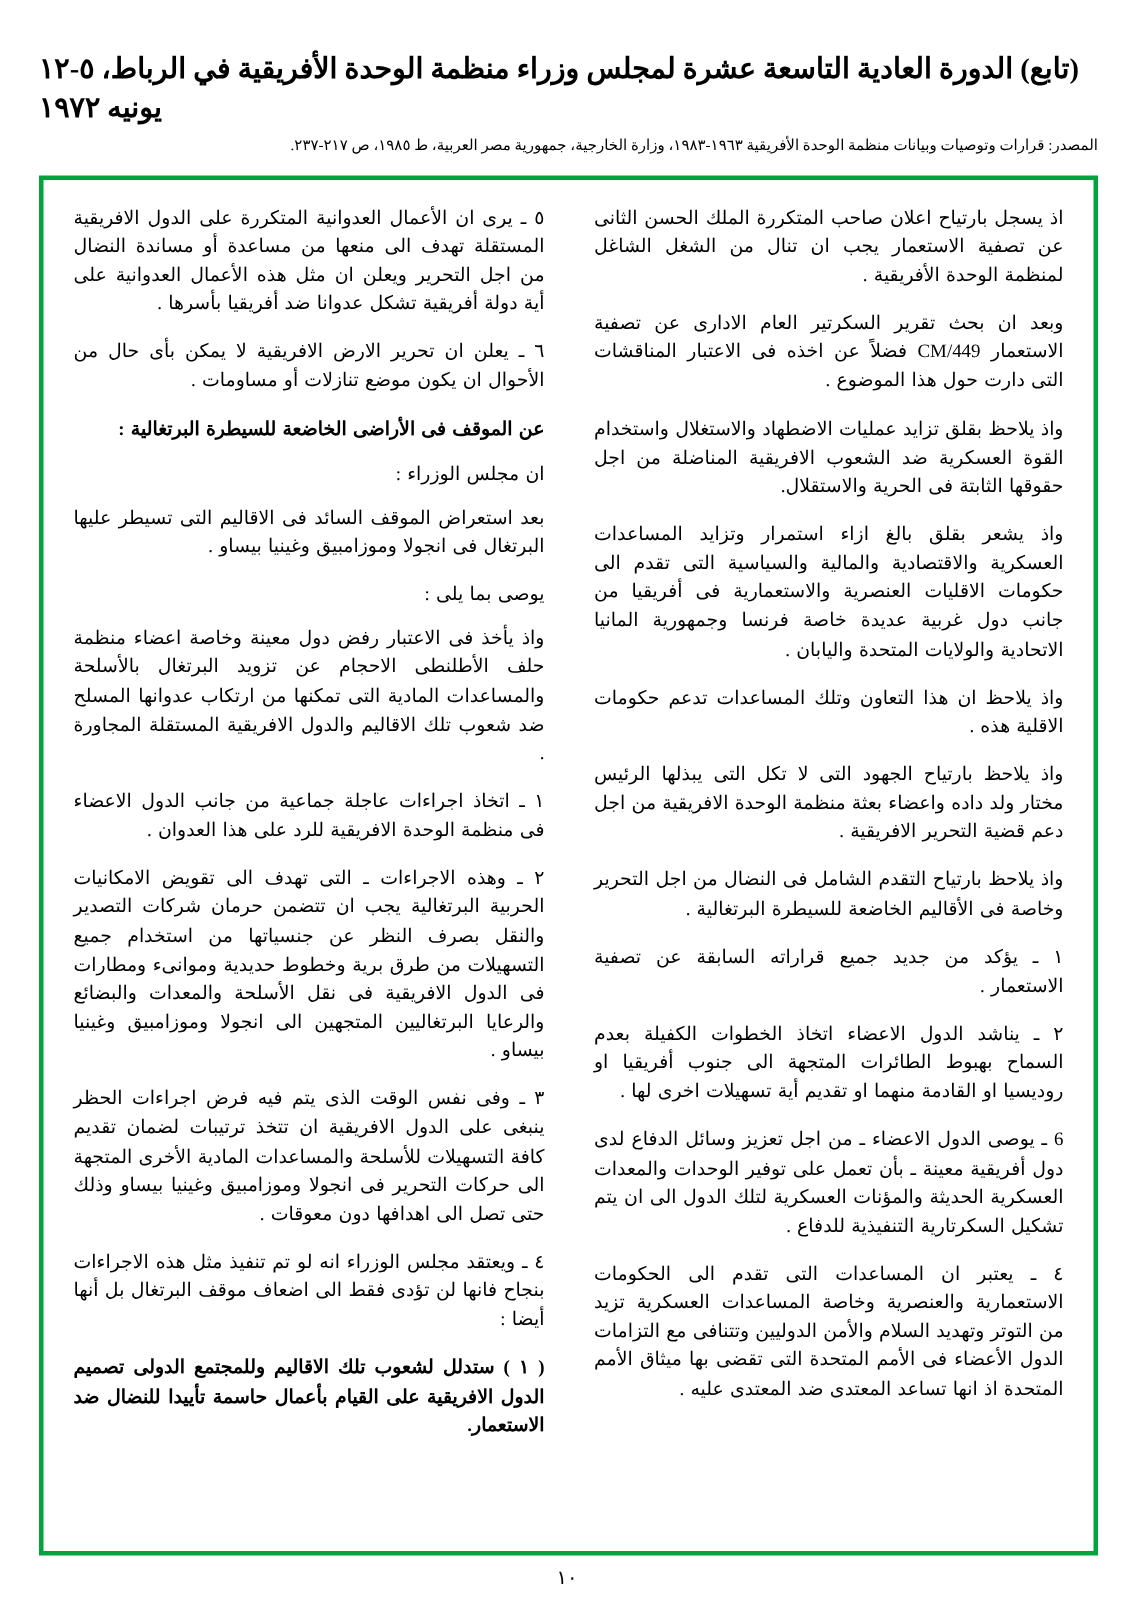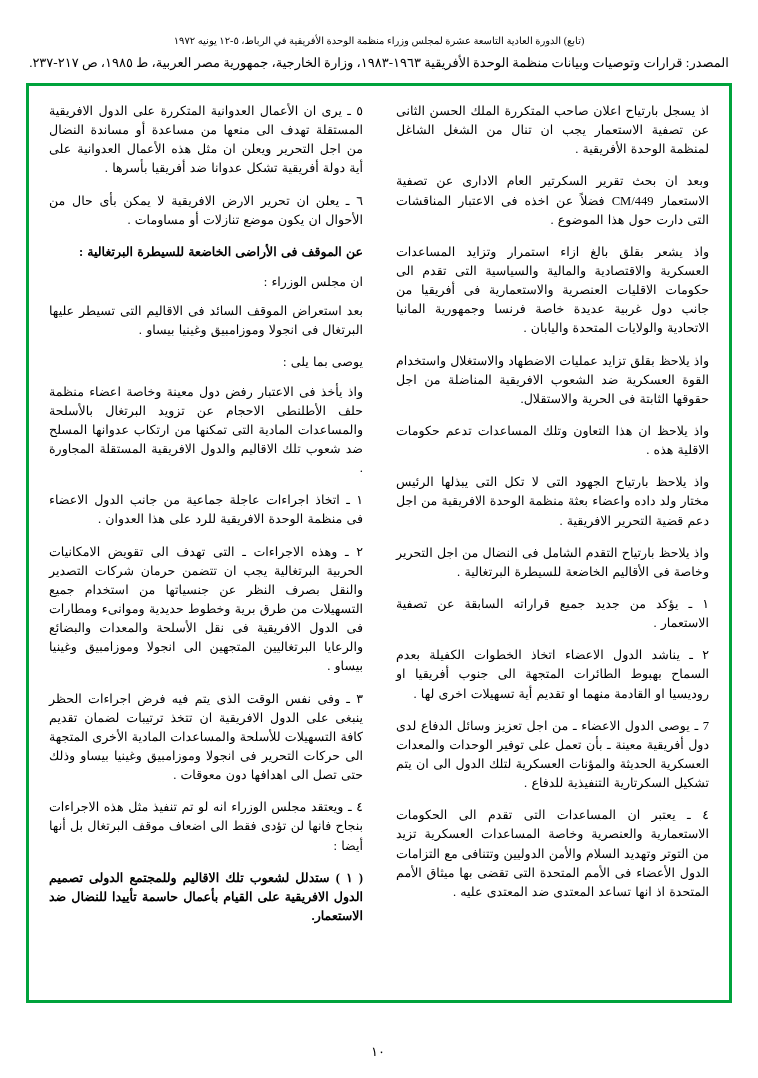--- a/index.html
+++ b/index.html
@@ -16,31 +16,30 @@
     overflow: hidden;
   }
   .page {
     width: 758px;
     height: 1078px;
     box-sizing: border-box;
     padding: 30px 26px 10px 26px;
     position: relative;
   }
   .doc-title {
-    text-align: center;
-    font-size: 10px;
-    font-weight: normal;
+    text-align: left;
+    font-size: 19px;
+    font-weight: bold;
     letter-spacing: 0px;
     margin: 4px 0 0 0;
     line-height: 1.35;
     direction: rtl;
   }
   .doc-source {
-    text-align: center;
-    font-size: 13px;
+    font-size: 10px;
     margin: 6px 0 0 0;
     line-height: 1.35;
     direction: rtl;
   }
   .frame {
     margin-top: 12px;
     border: 3px solid #00a33c;
     box-sizing: border-box;
     height: 920px;
     padding: 16px 14px 10px 14px;
@@ -103,28 +102,28 @@
 
   <div class="doc-title">(تابع) الدورة العادية التاسعة عشرة لمجلس وزراء منظمة الوحدة الأفريقية في الرباط، ٥-١٢ يونيه ١٩٧٢</div>
   <div class="doc-source">المصدر: قرارات وتوصيات وبيانات منظمة الوحدة الأفريقية ١٩٦٣-١٩٨٣، وزارة الخارجية، جمهورية مصر العربية، ط ١٩٨٥، ص ٢١٧-٢٣٧.</div>
 
   <div class="frame">
     <div class="columns">
 
       <div class="col right">
         <p class="para">اذ يسجل بارتياح اعلان صاحب المتكررة الملك الحسن الثانى عن تصفية الاستعمار يجب ان تنال من الشغل الشاغل لمنظمة الوحدة الأفريقية .</p>
         <p class="para">وبعد ان بحث تقرير السكرتير العام الادارى عن تصفية الاستعمار CM/449 فضلاً عن اخذه فى الاعتبار المناقشات التى دارت حول هذا الموضوع .</p>
+        <p class="para">واذ يلاحظ بقلق تزايد عمليات الاضطهاد والاستغلال واستخدام القوة العسكرية ضد الشعوب الافريقية المناضلة من اجل حقوقها الثابتة فى الحرية والاستقلال.</p>
         <p class="para">واذ يشعر بقلق بالغ ازاء استمرار وتزايد المساعدات العسكرية والاقتصادية والمالية والسياسية التى تقدم الى حكومات الاقليات العنصرية والاستعمارية فى أفريقيا من جانب دول غربية عديدة خاصة فرنسا وجمهورية المانيا الاتحادية والولايات المتحدة واليابان .</p>
-        <p class="para">واذ يلاحظ بقلق تزايد عمليات الاضطهاد والاستغلال واستخدام القوة العسكرية ضد الشعوب الافريقية المناضلة من اجل حقوقها الثابتة فى الحرية والاستقلال.</p>
         <p class="para">واذ يلاحظ ان هذا التعاون وتلك المساعدات تدعم حكومات الاقلية هذه .</p>
         <p class="para">واذ يلاحظ بارتياح الجهود التى لا تكل التى يبذلها الرئيس مختار ولد داده واعضاء بعثة منظمة الوحدة الافريقية من اجل دعم قضية التحرير الافريقية .</p>
         <p class="para">واذ يلاحظ بارتياح التقدم الشامل فى النضال من اجل التحرير وخاصة فى الأقاليم الخاضعة للسيطرة البرتغالية .</p>
         <p class="para">١ ـ يؤكد من جديد جميع قراراته السابقة عن تصفية الاستعمار .</p>
         <p class="para">٢ ـ يناشد الدول الاعضاء اتخاذ الخطوات الكفيلة بعدم السماح بهبوط الطائرات المتجهة الى جنوب أفريقيا او روديسيا او القادمة منهما او تقديم أية تسهيلات اخرى لها .</p>
-        <p class="para">7 ـ يوصى الدول الاعضاء ـ من اجل تعزيز وسائل الدفاع لدى دول أفريقية معينة ـ بأن تعمل على توفير الوحدات والمعدات العسكرية الحديثة والمؤنات العسكرية لتلك الدول الى ان يتم تشكيل السكرتارية التنفيذية للدفاع .</p>
+        <p class="para">6 ـ يوصى الدول الاعضاء ـ من اجل تعزيز وسائل الدفاع لدى دول أفريقية معينة ـ بأن تعمل على توفير الوحدات والمعدات العسكرية الحديثة والمؤنات العسكرية لتلك الدول الى ان يتم تشكيل السكرتارية التنفيذية للدفاع .</p>
         <p class="para">٤ ـ يعتبر ان المساعدات التى تقدم الى الحكومات الاستعمارية والعنصرية وخاصة المساعدات العسكرية تزيد من التوتر وتهديد السلام والأمن الدوليين وتتنافى مع التزامات الدول الأعضاء فى الأمم المتحدة التى تقضى بها ميثاق الأمم المتحدة اذ انها تساعد المعتدى ضد المعتدى عليه .</p>
       </div>
 
       <div class="col left">
         <p class="para">٥ ـ يرى ان الأعمال العدوانية المتكررة على الدول الافريقية المستقلة تهدف الى منعها من مساعدة أو مساندة النضال من اجل التحرير ويعلن ان مثل هذه الأعمال العدوانية على أية دولة أفريقية تشكل عدوانا ضد أفريقيا بأسرها .</p>
         <p class="para">٦ ـ يعلن ان تحرير الارض الافريقية لا يمكن بأى حال من الأحوال ان يكون موضع تنازلات أو مساومات .</p>
         <p class="para heading">عن الموقف فى الأراضى الخاضعة للسيطرة البرتغالية :</p>
         <p class="para tight">ان مجلس الوزراء :</p>
         <p class="para">بعد استعراض الموقف السائد فى الاقاليم التى تسيطر عليها البرتغال فى انجولا وموزامبيق وغينيا بيساو .</p>
         <p class="para tight">يوصى بما يلى :</p>

